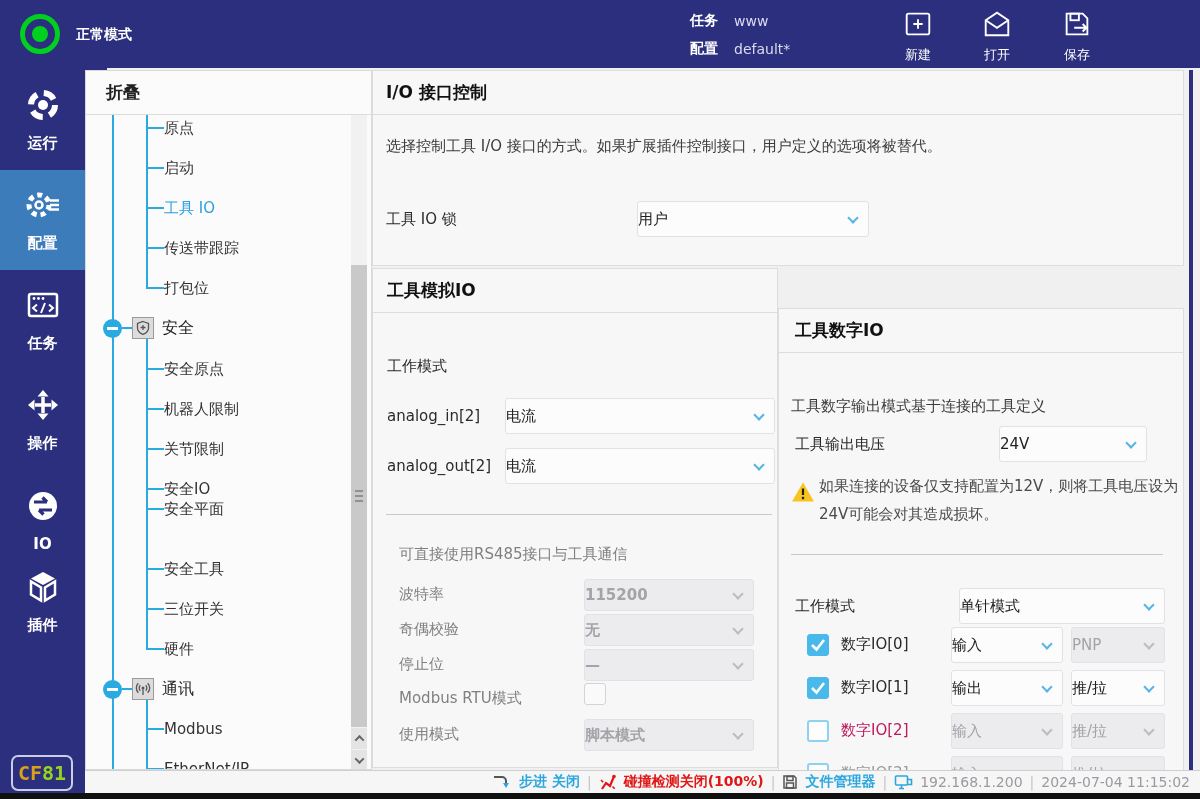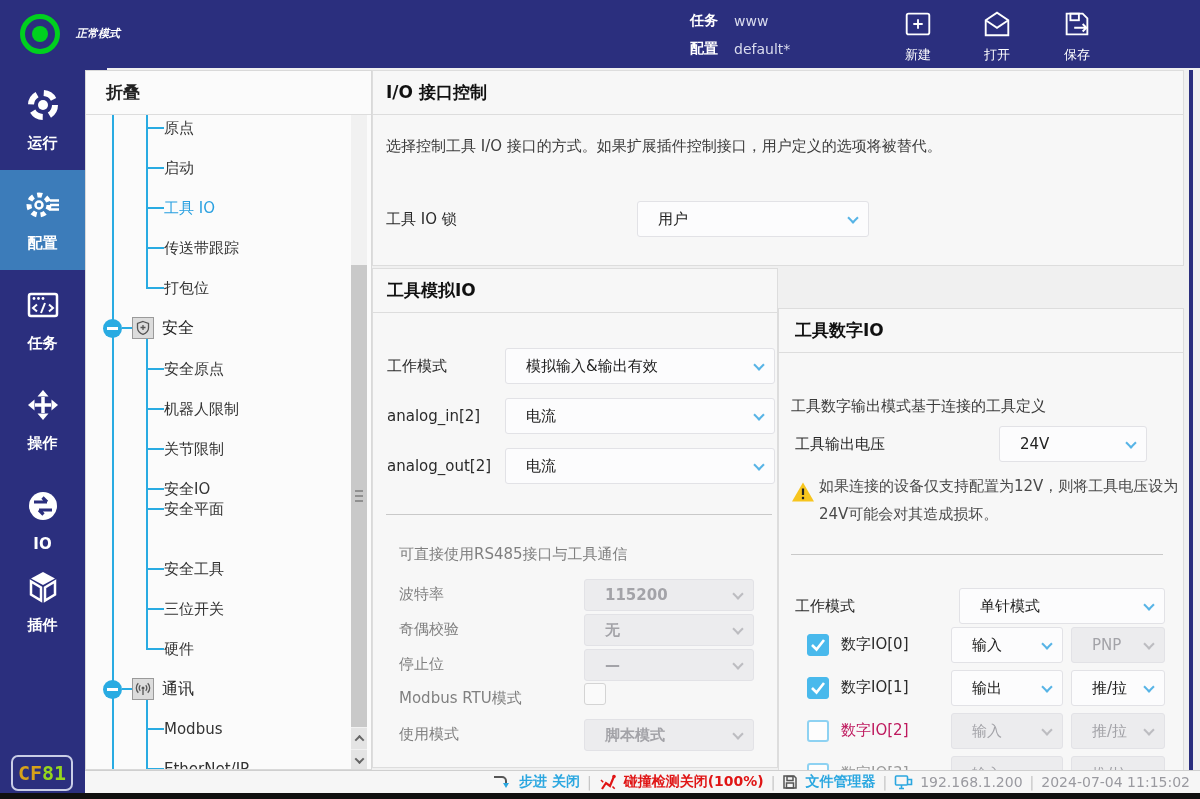--- a/index.html
+++ b/index.html
@@ -10,21 +10,21 @@
     background:#f0f0f0;
   }
   .app { position:absolute; inset:0; }
 
   
   .topbar { position:absolute; left:0; top:0; width:1200px; height:68px; background:#2b2f7e; }
   .power { position:absolute; left:20px; top:14px; width:40px; height:40px; border-radius:50%;
            border:5px solid #00d11f; }
   .power::after { content:''; position:absolute; left:7px; top:7px; width:16px; height:16px;
            background:#00d11f; border-radius:50%; }
-  .mode-text { position:absolute; left:76px; top:26px; color:#fff; font-weight:bold; font-size:11px;font-style:italic; }
+  .mode-text { position:absolute; left:76px; top:26px; color:#fff; font-weight:bold; font-size:14px; }
   .ctx-block { position:absolute; left:690px; top:7px; font-size:14px; }
   .ctx-row { display:flex; gap:16px; height:28px; align-items:center; }
   .ctx-label { color:#fff; font-weight:bold; }
   .ctx-value { color:#d9dbee; }
   .action { position:absolute; top:8px; width:58px; height:56px; display:flex; flex-direction:column;
             align-items:center; gap:3px; color:#fff; font-size:13px; cursor:pointer; }
   .action-new  { left:889px; }
   .action-open { left:968px; }
   .action-save { left:1048px; }
 
@@ -75,21 +75,21 @@
   .box-top     { left:0; top:0;     width:812px; height:196px; }
   .box-analog  { left:0; top:198px; width:406px; height:500px; }
   .box-digital { left:406px; top:198px; width:406px; height:500px;margin-top:40px; }
   .sec-title { position:absolute; left:13px; top:10px; font-size:17px; font-weight:bold; color:#111; }
   .hrule { position:absolute; left:0; top:43px; width:100%; height:1px; background:#ddd; }
   .divider { position:absolute; height:1px; background:#c9c9c9; }
   .lbl { position:absolute; font-size:15px; color:#2a2a2a; white-space:nowrap; }
   .lbl.gray { color:#808080; }
   .note { position:absolute; font-size:15px; color:#3c3c3c; white-space:nowrap; }
   .dd { position:absolute; height:36px; background:#fcfcfd; border:1px solid #e2e2e6; border-radius:3px;
-        font-size:15px; color:#222; line-height:34px; padding-left:20px; cursor:pointer;
+        font-size:15px; color:#222; line-height:34px; padding-left:0; cursor:pointer;
         white-space:nowrap; overflow:hidden; }
   .dd .chev { position:absolute; right:11px; top:12px; width:8px; height:8px;
         border-right:2px solid #57b4e6; border-bottom:2px solid #57b4e6; transform:rotate(45deg); }
   .dd.small { height:32px; line-height:30px;font-weight:bold; }
   .dd.small .chev { top:10px; }
   .dd.disabled { background:#ececee; color:#a3a3a8; cursor:default; }
   .dd.disabled .chev { border-color:#bcbcc0; }
   .checkbox { position:absolute; width:22px; height:22px; border-radius:3px; cursor:pointer; }
   .checkbox.checked { background:#49b9ec; border:1px solid #49b9ec; }
   .checkbox.unchecked { background:#fdfdfd; border:2px solid #8ed2f2; }
@@ -308,24 +308,20 @@
         <span>用户</span>
         <span class="chev"></span>
       </div>
     </div>
 
     <div class="panel box-analog">
       <div class="sec-title" style="left:14px">工具模拟IO</div>
       <div class="hrule"></div>
 
       <div class="lbl" style="left:14px;top:88px">工作模式</div>
-      <div class="dd" style="left:132px;top:79px;width:270px">
-        <span>模拟输入&amp;输出有效</span>
-        <span class="chev"></span>
-      </div>
 
       <div class="lbl" style="left:14px;top:138px">analog_in[2]</div>
       <div class="dd" style="left:132px;top:129px;width:270px">
         <span>电流</span>
         <span class="chev"></span>
       </div>
 
       <div class="lbl" style="left:14px;top:188px">analog_out[2]</div>
       <div class="dd" style="left:132px;top:179px;width:270px">
         <span>电流</span>

